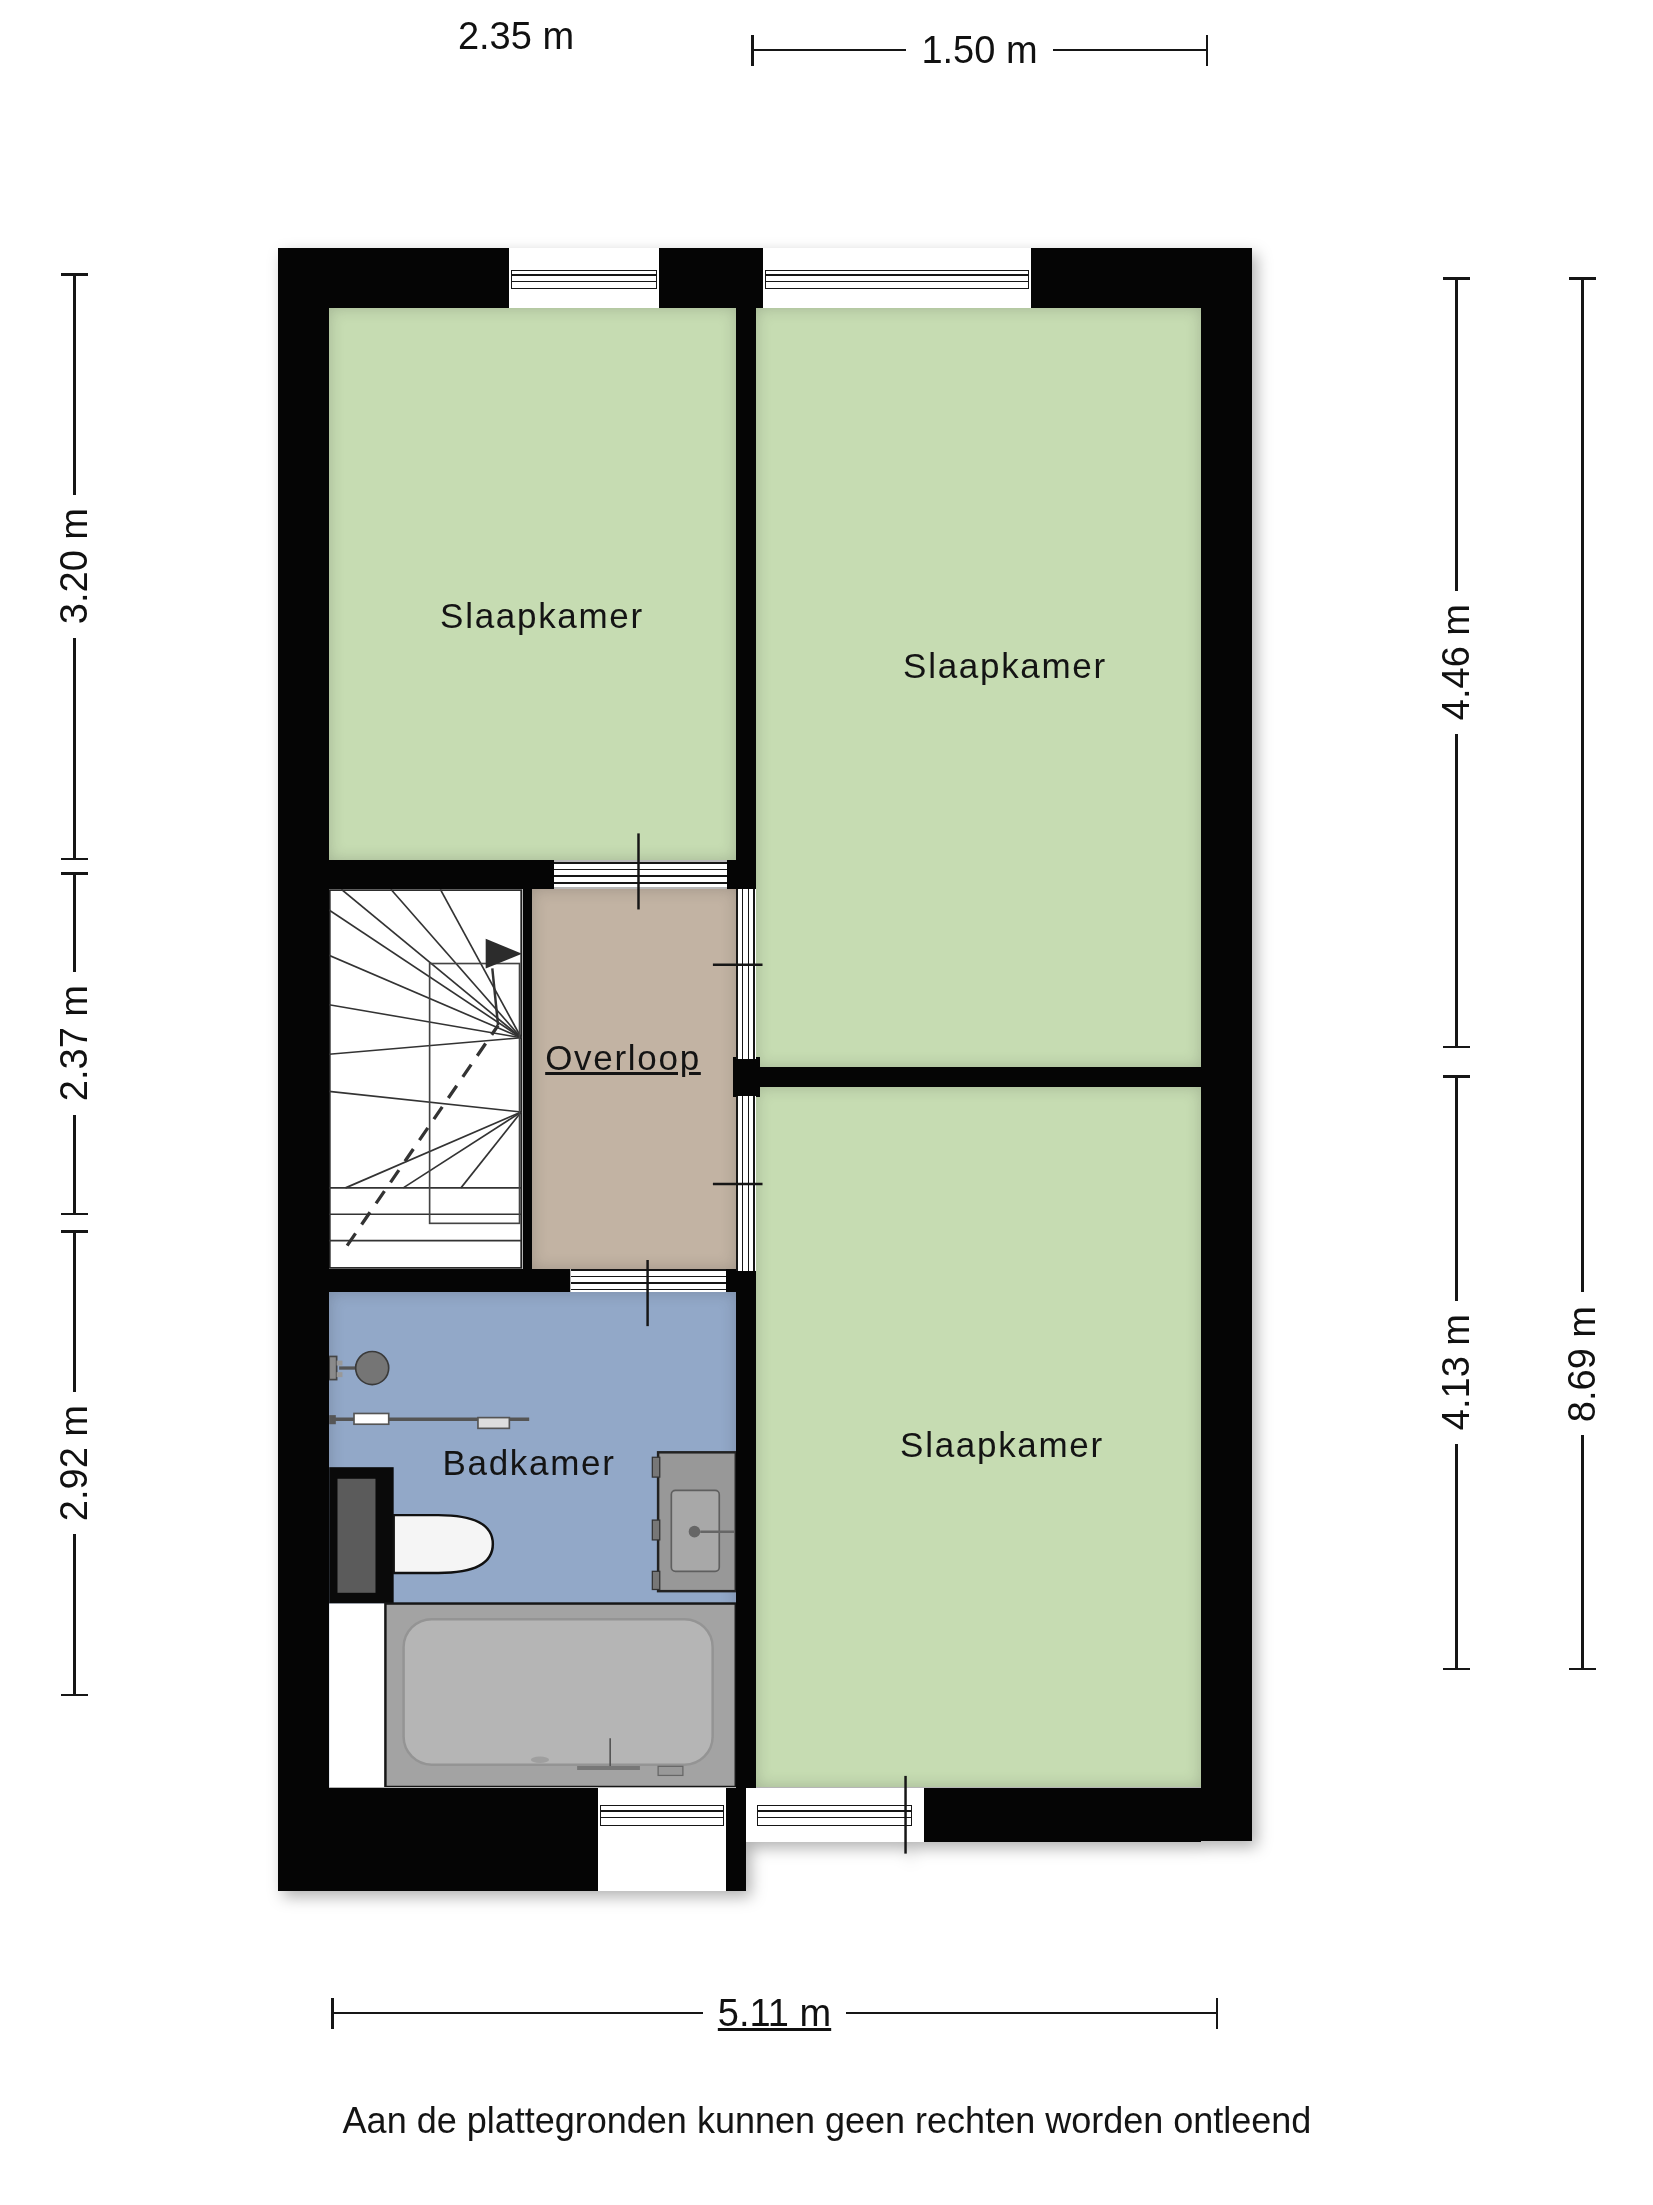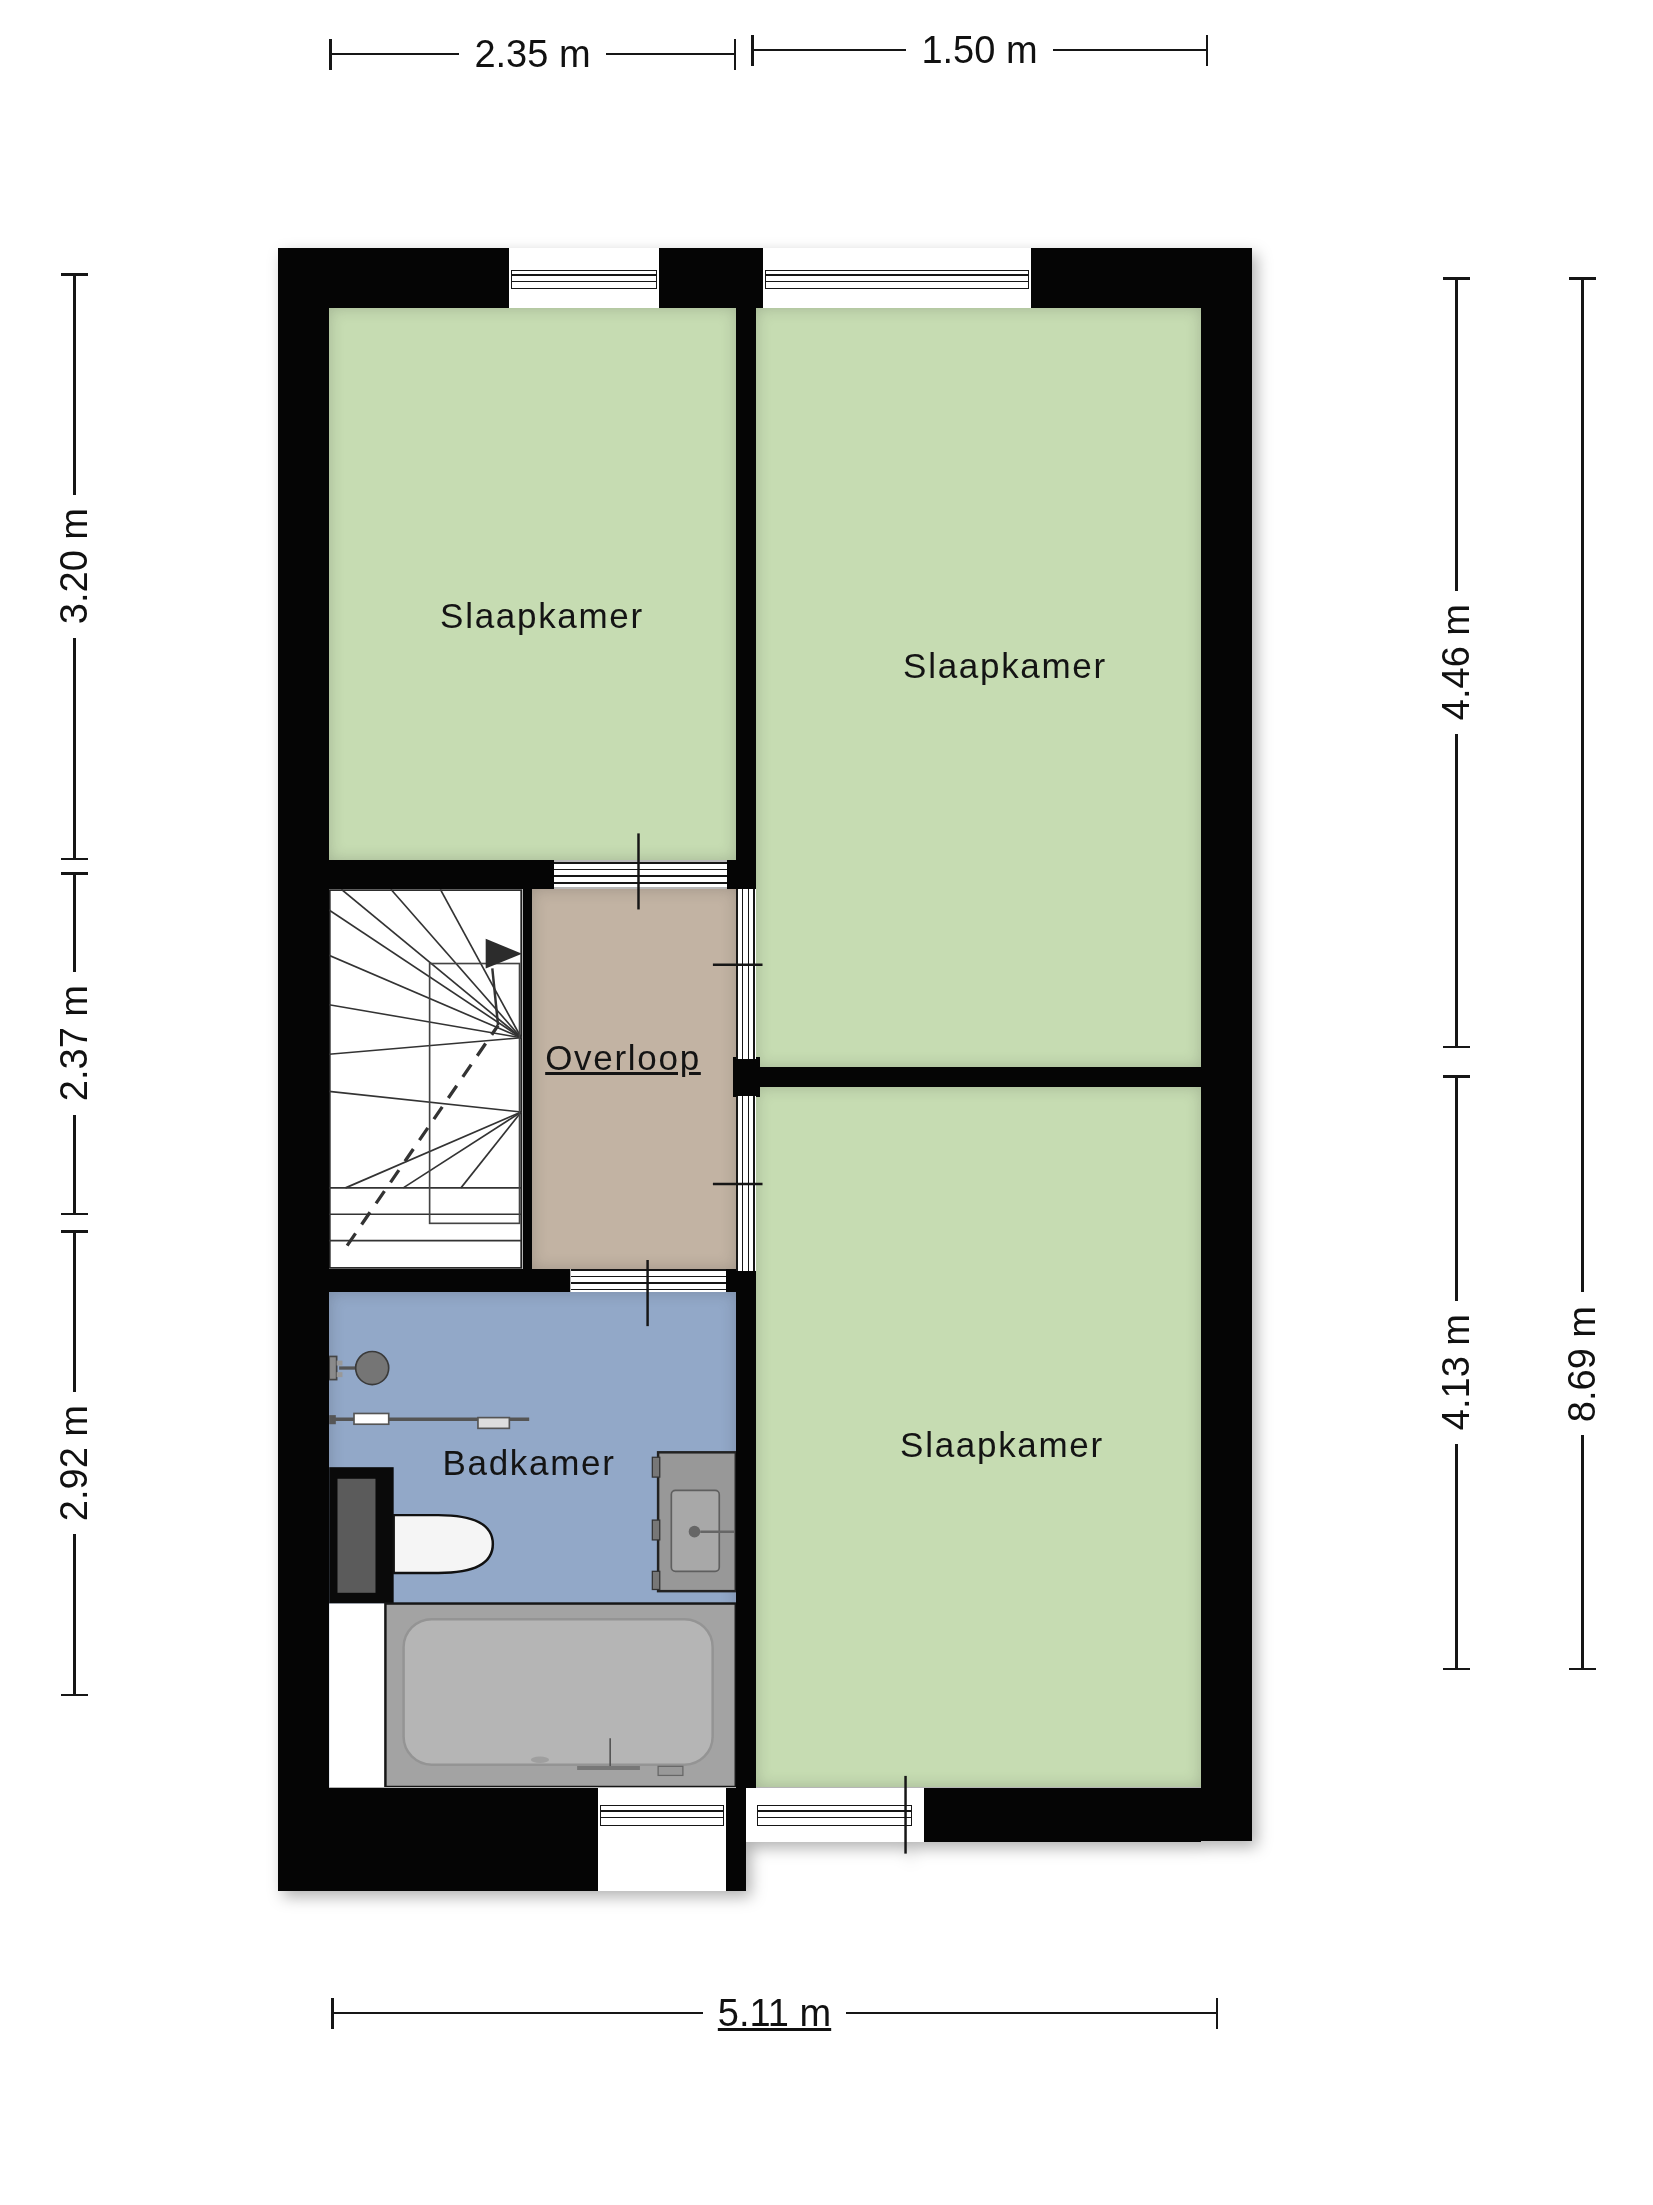--- a/index.html
+++ b/index.html
@@ -166,21 +166,21 @@
     </g>
   </svg>
 
   <span class="room-label" style="left:542px; top:616px;">Slaapkamer</span>
   <span class="room-label" style="left:1005px; top:666px;">Slaapkamer</span>
   <span class="room-label" style="left:1002px; top:1445px;">Slaapkamer</span>
   <span class="room-label" style="left:623px; top:1058px;text-decoration:underline;">Overloop</span>
   <span class="room-label" style="left:529px; top:1463px;">Badkamer</span>
 </div>
 
-<div class="dim-h" style="left:329px; top:35px; width:407px;">
+<div class="dim-h" style="left:329px; top:15px; width:374px;flex-direction:column;">
   <div class="cap"></div>
     <div class="seg"></div>
   <span class="dim-label">2.35 m</span>
   <div class="seg"></div>
     <div class="cap"></div>
 </div>
 <div class="dim-h" style="left:751px; top:31px; width:457px;">
   <div class="cap"></div>
     <div class="seg"></div>
   <span class="dim-label">1.50 m</span>
@@ -234,14 +234,15 @@
 
 <div class="dim-h" style="left:331px; top:1994px; width:887px;text-decoration:underline;">
   <div class="cap"></div>
     <div class="seg"></div>
   <span class="dim-label">5.11 m</span>
   <div class="seg"></div>
     <div class="cap"></div>
 </div>
 
 <div id="footer">
+  <div class="line">Aan de plattegronden kunnen geen rechten worden ontleend</div>
 </div>
 
 
 </body></html>

